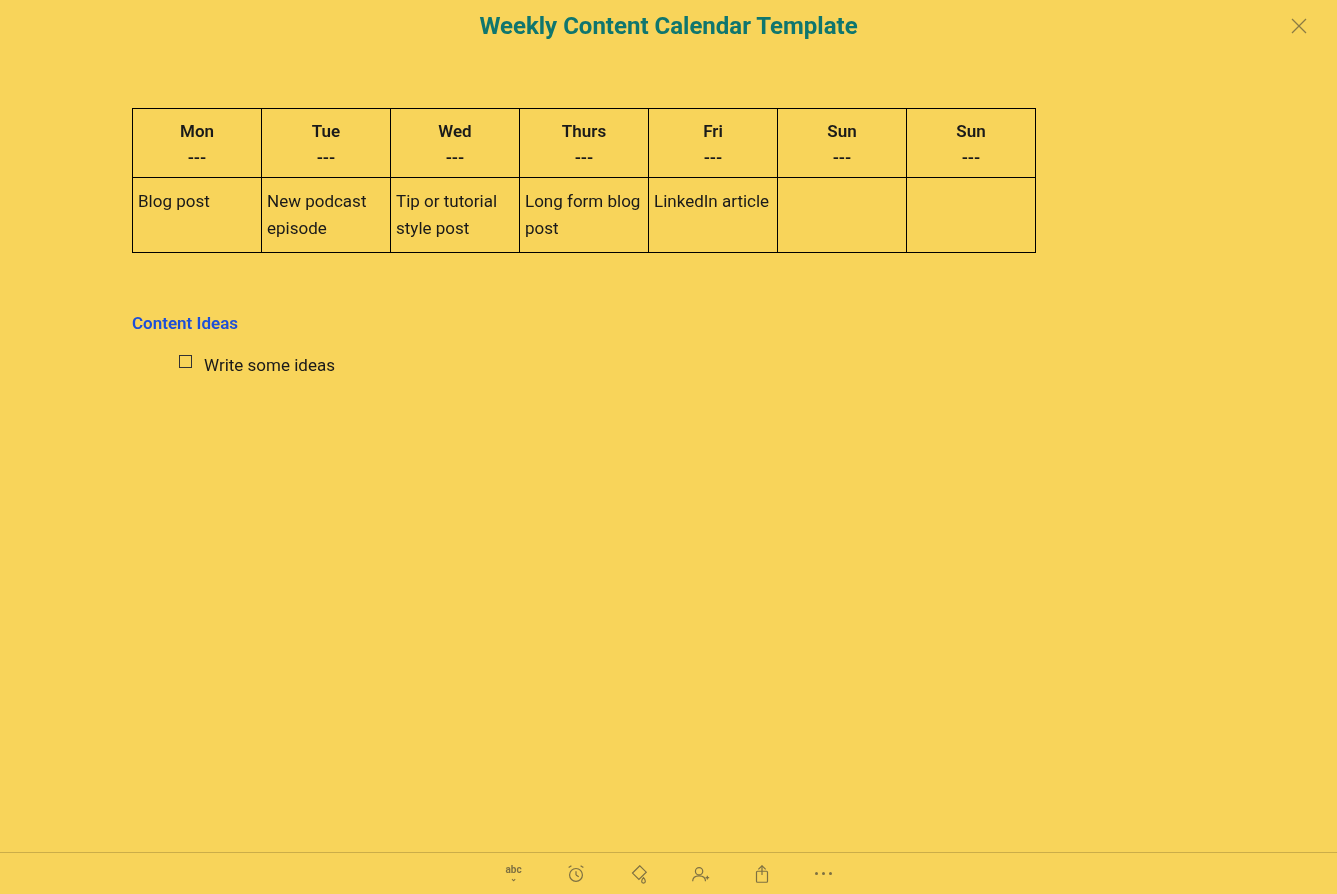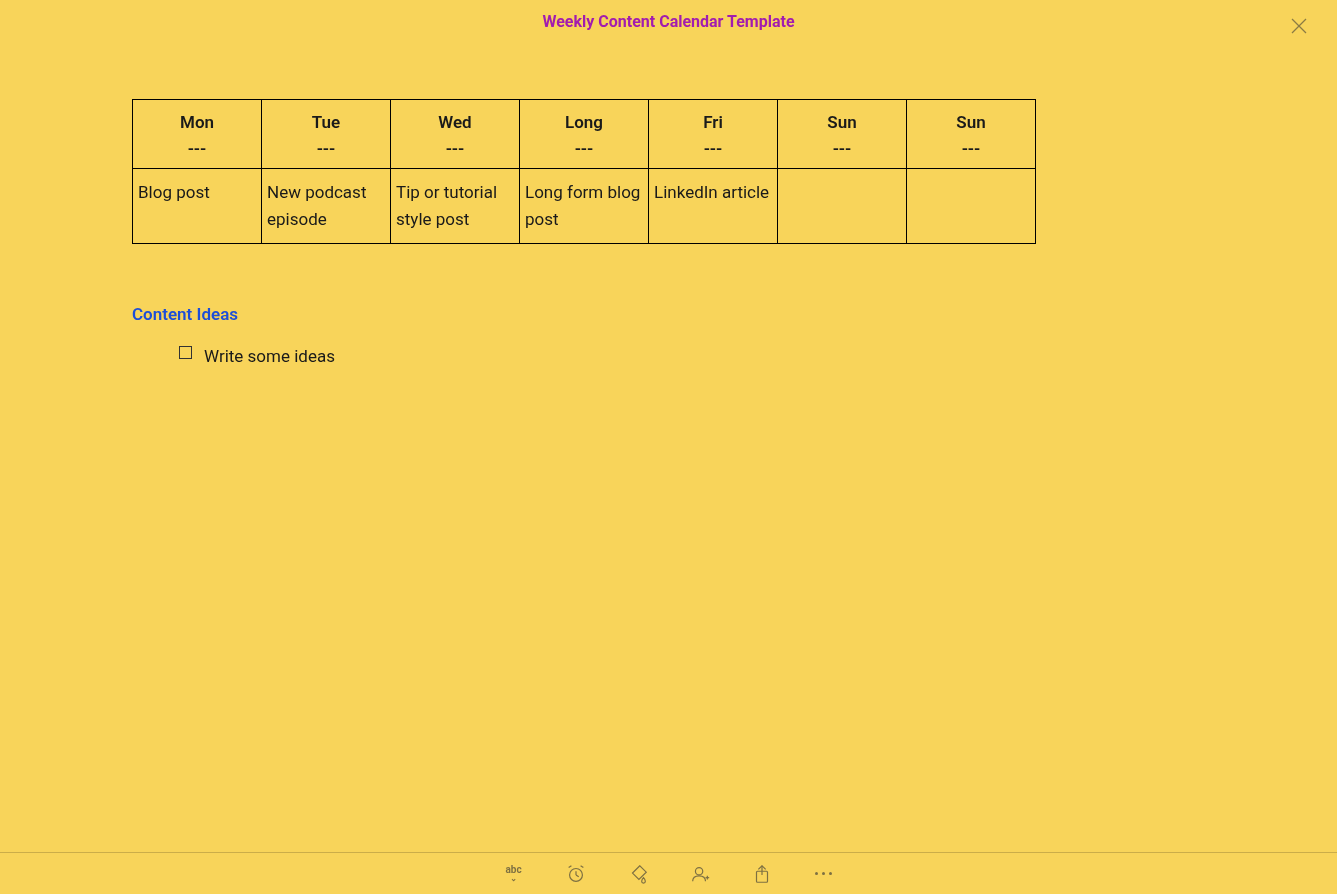--- a/index.html
+++ b/index.html
@@ -14,23 +14,23 @@
       height: 894px;
       position: relative;
       overflow: hidden;
     }
     .header {
       position: relative;
       padding-top: 12px;
       text-align: center;
     }
     .title {
-      font-size: 16px;
+      font-size: 24px;
       font-weight: 700;
-      color: #a21caf;
+      color: #0f766e;
     }
     .close-btn {
       position: absolute;
       top: 16px;
       right: 28px;
       width: 20px;
       height: 20px;
       cursor: pointer;
       opacity: 0.55;
     }
@@ -161,21 +161,21 @@
   </div>
 </div>
 
 <div class="content">
   <table class="calendar">
     <thead>
       <tr>
         <th><span>Mon</span><span class="dash">---</span></th>
         <th><span>Tue</span><span class="dash">---</span></th>
         <th><span>Wed</span><span class="dash">---</span></th>
-        <th><span>Long</span><span class="dash">---</span></th>
+        <th><span>Thurs</span><span class="dash">---</span></th>
         <th><span>Fri</span><span class="dash">---</span></th>
         <th><span>Sun</span><span class="dash">---</span></th>
         <th><span>Sun</span><span class="dash">---</span></th>
       </tr>
     </thead>
     <tbody>
       <tr>
         <td>Blog post</td>
         <td>New podcast episode</td>
         <td>Tip or tutorial style post</td>

